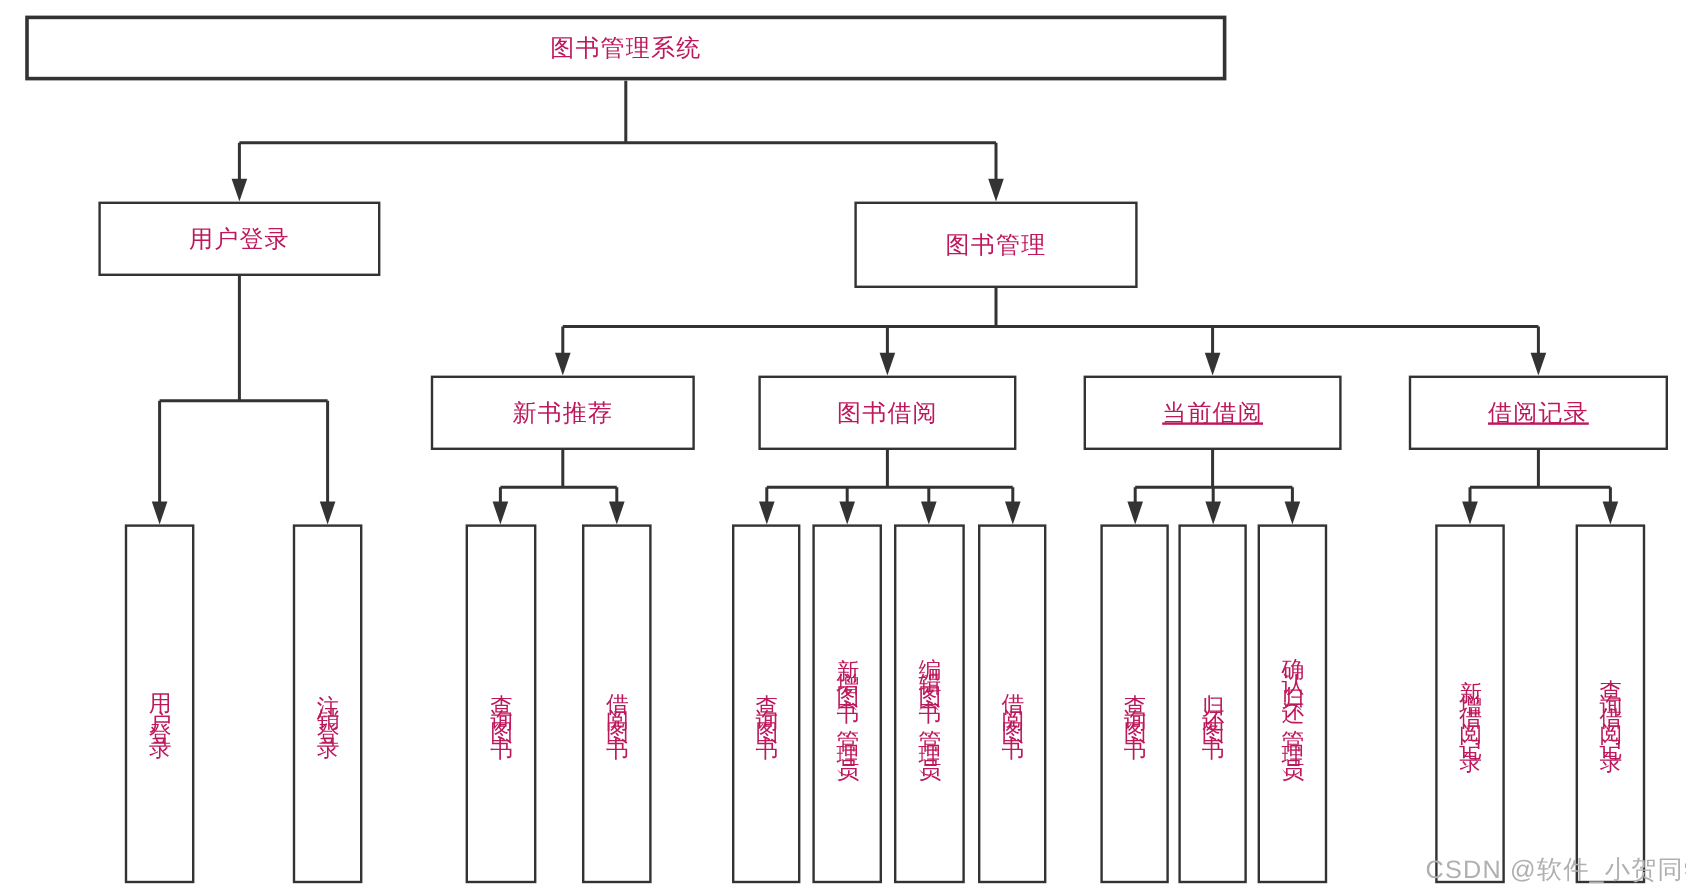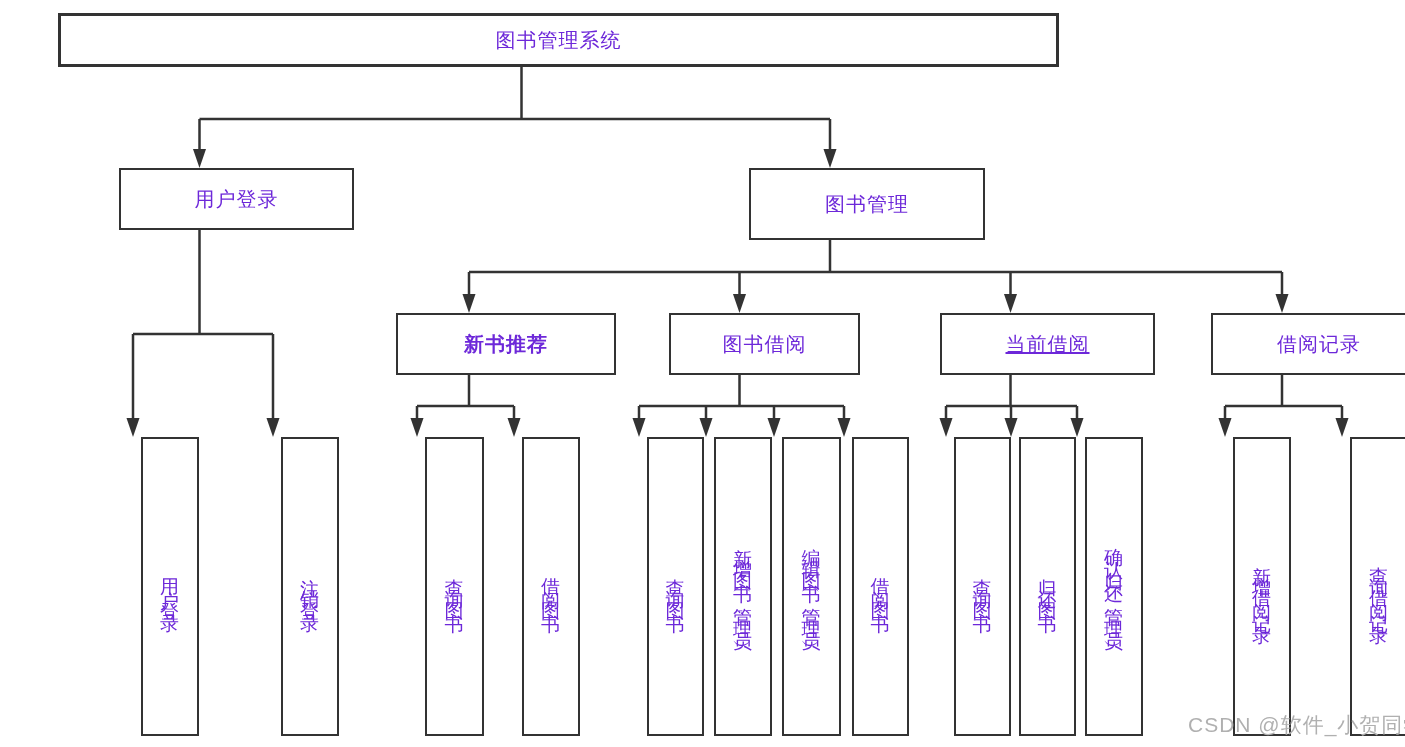--- a/index.html
+++ b/index.html
@@ -16,46 +16,45 @@
   }
   #wires {
     position: absolute; left: 0; top: 0;
     width: 1405px; height: 747px;
   }
   .box {
     position: absolute;
     box-sizing: border-box;
     background: #ffffff;
     border: 2px solid #333333;
-    color: #6d28d9;
+    color: #be185d;
     display: flex;
     align-items: center;
     justify-content: center;
     font-size: 20px;
     letter-spacing: 1px;
     white-space: nowrap;
-    margin-left: 37px;
   }
   .box.root { border-width: 3px; }
   .vbox {
     writing-mode: vertical-rl;
     text-orientation: mixed;
     letter-spacing: 12px;
     line-height: 1;
     font-size: 19px;
     white-space: normal;
   }
   
   .n-root { left: 21px;   top: 13px;  width: 1001px; height: 54px; }
   .n-l2a  { left: 82px;   top: 168px; width: 235px;  height: 62px; }
   .n-l2b  { left: 712px;  top: 168px; width: 236px;  height: 72px; }
-  .n-l3a  { left: 359px;  top: 313px; width: 220px;  height: 62px; font-weight: bold; }
-  .n-l3b  { left: 632px;  top: 313px; width: 191px;  height: 62px; }
+  .n-l3a  { left: 359px;  top: 313px; width: 220px;  height: 62px; }
+  .n-l3b  { left: 632px;  top: 313px; width: 215px;  height: 62px; }
   .n-l3c  { left: 903px;  top: 313px; width: 215px;  height: 62px; text-decoration: underline; }
-  .n-l3d  { left: 1174px; top: 313px; width: 216px;  height: 62px; }
+  .n-l3d  { left: 1174px; top: 313px; width: 216px;  height: 62px; text-decoration: underline; }
   .n-g1a  { left: 104px;  top: 437px; width: 58px;   height: 299px; }
   .n-g1b  { left: 244px;  top: 437px; width: 58px;   height: 299px; }
   .n-g2a  { left: 388px;  top: 437px; width: 59px;   height: 299px; }
   .n-g2b  { left: 485px;  top: 437px; width: 58px;   height: 299px; }
   .n-g3a  { left: 610px;  top: 437px; width: 57px;   height: 299px; }
   .n-g3b  { left: 677px;  top: 437px; width: 58px;   height: 299px; }
   .n-g3c  { left: 745px;  top: 437px; width: 59px;   height: 299px; }
   .n-g3d  { left: 815px;  top: 437px; width: 57px;   height: 299px; }
   .n-g4a  { left: 917px;  top: 437px; width: 57px;   height: 299px; }
   .n-g4b  { left: 982px;  top: 437px; width: 57px;   height: 299px; }

